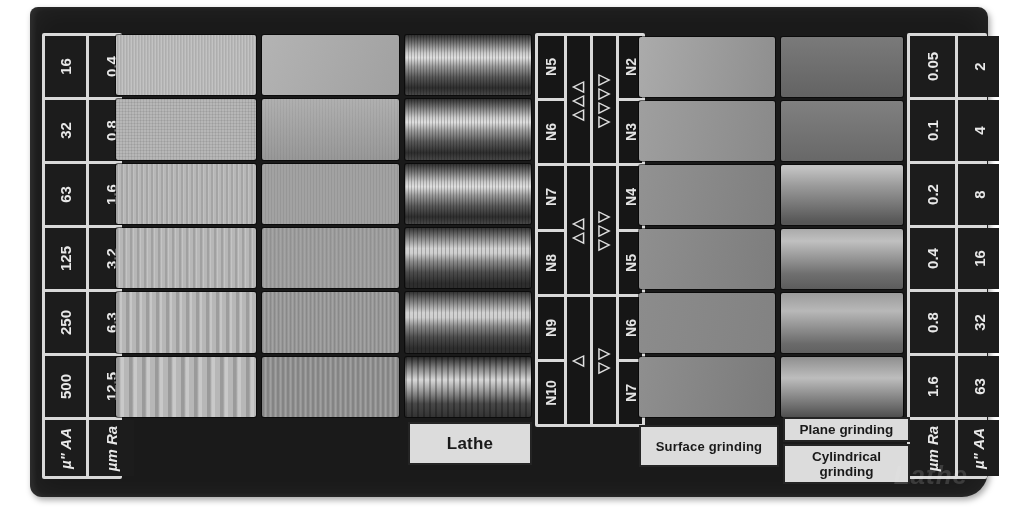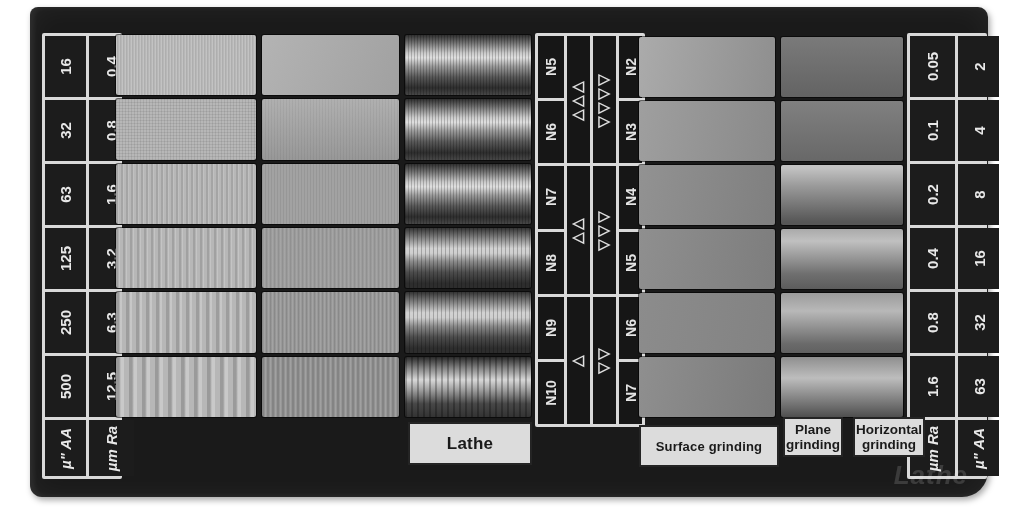--- a/index.html
+++ b/index.html
@@ -97,21 +97,21 @@
   .proc {
     position:absolute; background:#dcdcdc; border:2px solid #242424;
     display:flex; align-items:center; justify-content:center;
     color:#1a1a1a; font-weight:700; font-size:17px; box-sizing:border-box;
     letter-spacing:0.2px;
   }
   .proc-hm { left:86px;  top:415px; width:147px; height:43px; }
   .proc-em { left:239px; top:415px; width:133px; height:43px; }
   .proc-la { left:378px; top:415px; width:124px; height:43px; }
   .proc-sg { left:609px; top:418px; width:140px; height:42px; font-size:13px; }
-  .proc-stack { position:absolute; left:753px; top:410px; width:127px; display:flex; flex-direction:row; gap:10px; }
+  .proc-stack { position:absolute; left:753px; top:410px; width:127px; display:flex; flex-direction:column; gap:2px; }
   .proc-stack .proc-s {
     background:#dcdcdc; border:2px solid #242424; color:#1a1a1a; font-weight:700;
     font-size:13.5px; text-align:center; padding:3px 1px; box-sizing:border-box;
   }
   
   .watermark {
     position:absolute; right:20px; bottom:6px;
     font-size:26px; font-weight:700; font-style:italic; letter-spacing:1px;
     color:rgba(235,235,235,0.16);
   }
@@ -339,18 +339,18 @@
           <div class="cell head">
             <span class="vtext">µ" AA</span>
           </div>
         </div>
       </div>
 
     <div class="proc proc-la">Lathe</div>
     <div class="proc proc-sg">Surface grinding</div>
     <div class="proc-stack">
       <div class="proc-s">Plane grinding</div>
-      <div class="proc-s">Horizontal grinding</div>
+      <div class="proc-s">Cylindrical grinding</div>
     </div>
 
     <div class="watermark">Lathe</div>
   </div>
 </div>
 
 </body></html>

